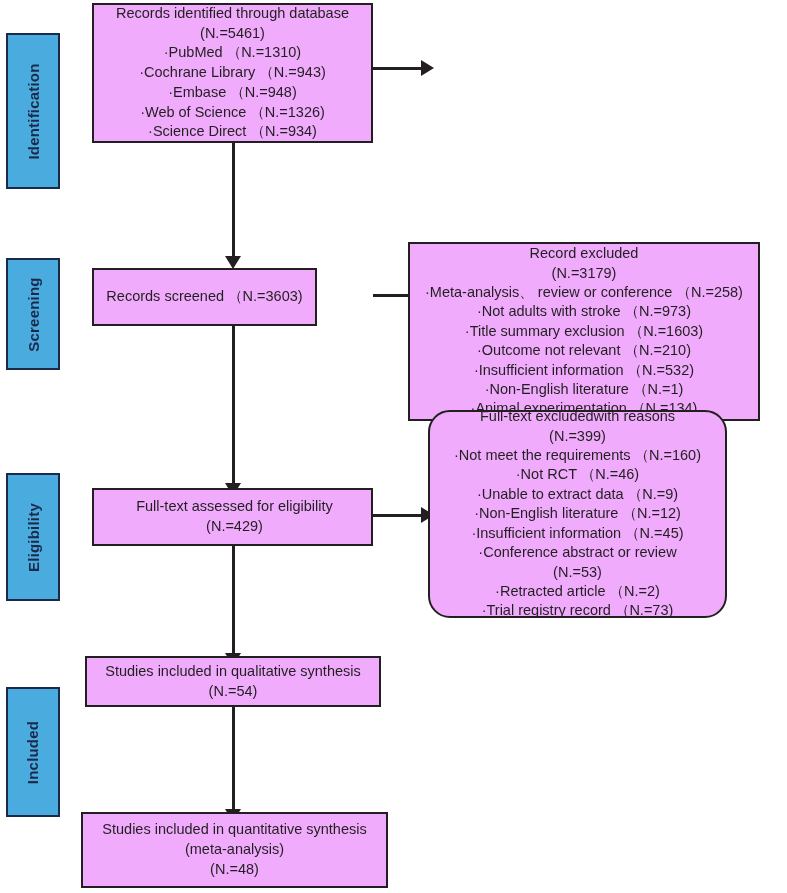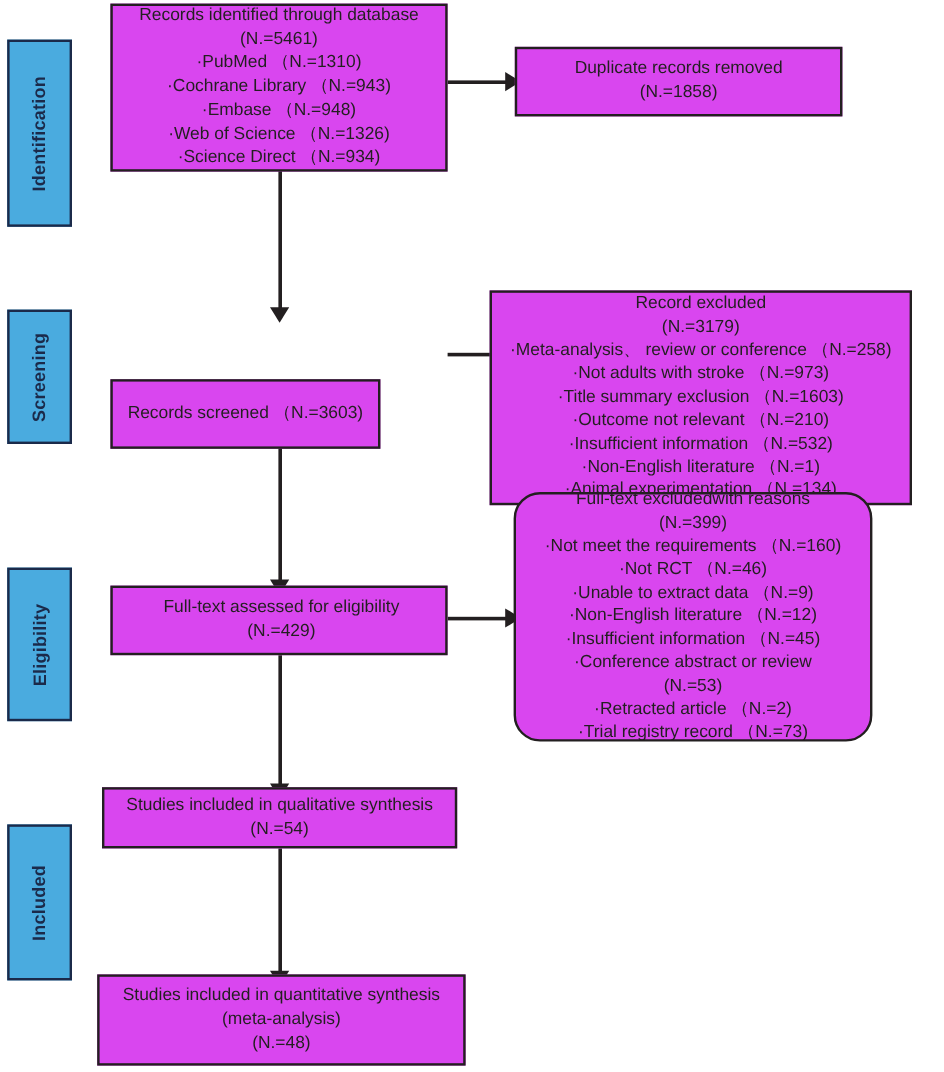--- a/index.html
+++ b/index.html
@@ -39,21 +39,21 @@
     letter-spacing: 0.2px;
     color: #1b2a4a;
     line-height: 1;
   }
 
   
   .flow-box {
     position: absolute;
     border: 2px solid #231f20;
     box-sizing: border-box;
-    background: #d946ef;
+    background: #f0abfc;
     display: flex;
     align-items: center;
     justify-content: center;
     padding: 4px 8px;
   }
   .flow-box .box-text {
     text-align: center;
     font-size: 14.5px;
     line-height: 1.36;
     color: #231f20;
@@ -135,26 +135,22 @@
   <div class="flow-box" style="left:92px; top:3px; width:281px; height:140px;">
     <span class="box-text">Records identified through database
 (N.=5461)
 ·PubMed （N.=1310)
 ·Cochrane Library （N.=943)
 ·Embase （N.=948)
 ·Web of Science （N.=1326)
 ·Science Direct （N.=934)</span>
   </div>
 
-  <div class="flow-box" style="left:429px; top:39px; width:273px; height:58px;">
-    <span class="box-text">Duplicate records removed
-(N.=1858)</span>
-  </div>
 
-  <div class="flow-box" style="left:92px; top:268px; width:225px; height:58px;margin-top:48px;">
+  <div class="flow-box" style="left:92px; top:268px; width:225px; height:58px;">
     <span class="box-text">Records screened （N.=3603)</span>
   </div>
 
   <div class="flow-box compact" style="left:408px; top:207px; width:352px; height:179px;margin-top:35px;">
     <span class="box-text">Record excluded
 (N.=3179)
 ·Meta-analysis、 review or conference （N.=258)
 ·Not adults with stroke （N.=973)
 ·Title summary exclusion （N.=1603)
 ·Outcome not relevant （N.=210)

